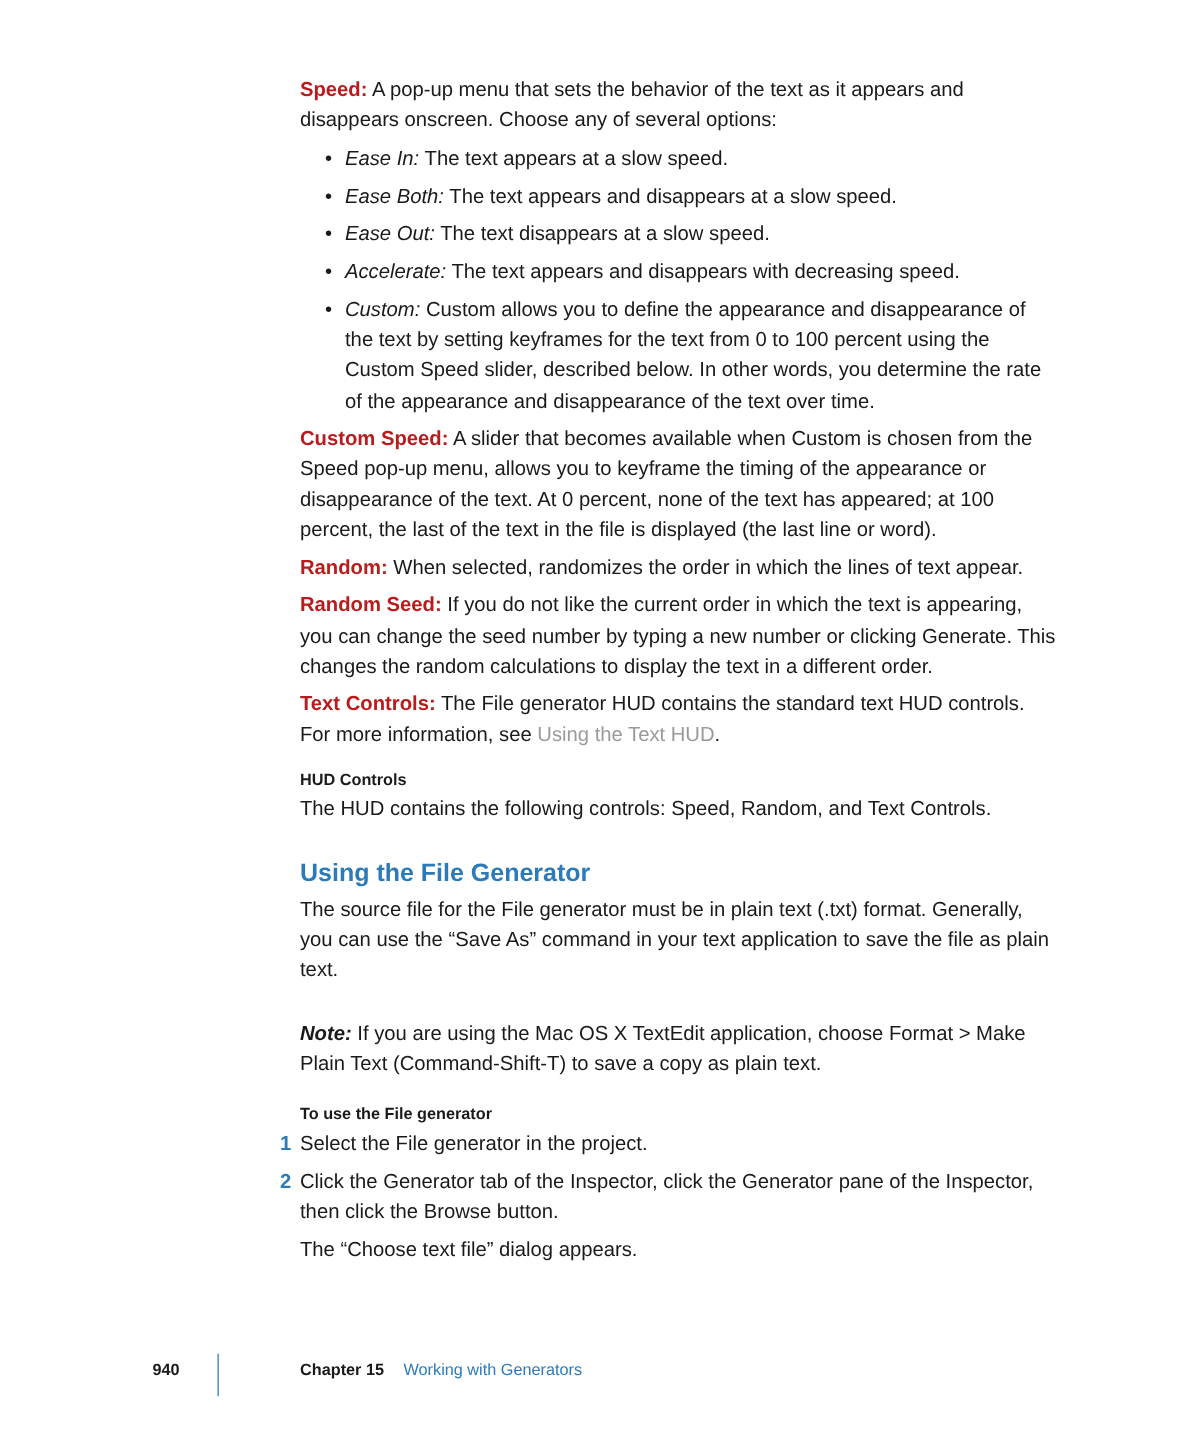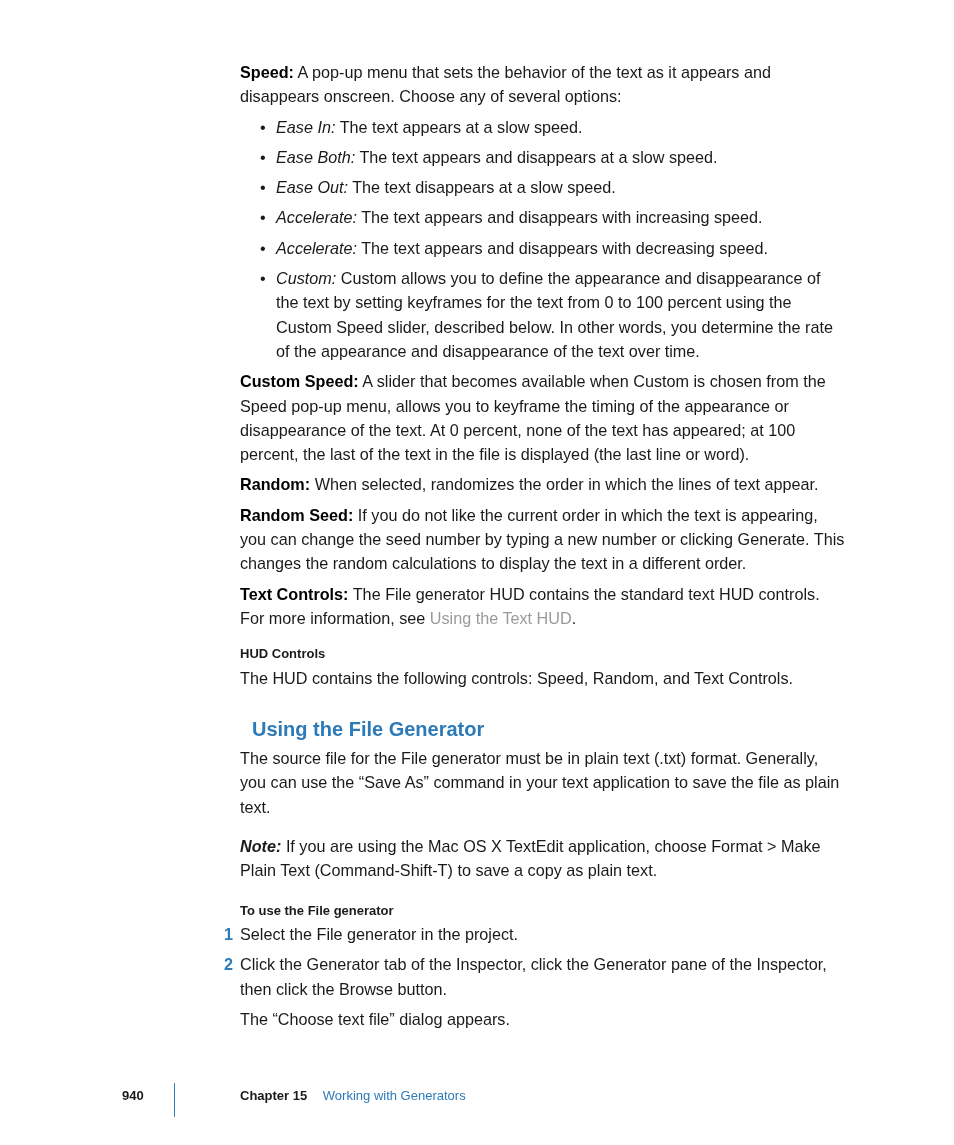--- a/index.html
+++ b/index.html
@@ -15,21 +15,21 @@
     -webkit-font-smoothing: antialiased;
   }
   .page {
     position: relative;
     width: 954px;
     height: 1145px;
     box-sizing: border-box;
     padding: 60px 108px 0 240px;
   }
   .param-label {
-    color: #000000;
+    color: #b91c1c;
     font-weight: 600;
   }
   .p {
     margin: 0 0 6px 0;
   }
   .block {
     margin-bottom: 6px;
   }
   ul.bullets {
     list-style: none;
@@ -57,21 +57,21 @@
   .bold {
     font-weight: 600;
   }
   h3.subhead {
     margin: 14px 0 2px 0;
     font-size: 13px;
     font-weight: 600;
     color: #1a1a1a;
   }
   h2.section {
-    margin: 24px 0 2px 12px;
+    margin: 24px 0 2px 0;
     font-size: 20px;
     font-weight: 600;
     color: #2c7ab8;
   }
   ol.steps {
     list-style: none;
     margin: 2px 0 0 0;
     padding: 0;
     counter-reset: step;
   }
@@ -147,24 +147,20 @@
       <li>
         <span class="italic-term">Ease Both:</span>
         <span>  </span><span>The text appears and disappears at a slow speed.</span>
       </li>
       <li>
         <span class="italic-term">Ease Out:</span>
         <span>  </span><span>The text disappears at a slow speed.</span>
       </li>
       <li>
         <span class="italic-term">Accelerate:</span>
-        <span>  </span><span>The text appears and disappears with increasing speed.</span>
-      </li>
-      <li>
-        <span class="italic-term">Accelerate:</span>
         <span>  </span><span>The text appears and disappears with decreasing speed.</span>
       </li>
       <li>
         <span class="italic-term">Custom:</span>
         <span>  </span><span>Custom allows you to define the appearance and disappearance of the text by setting keyframes for the text from 0 to 100 percent using the Custom Speed slider, described below. In other words, you determine the rate of the appearance and disappearance of the text over time.</span>
       </li>
     </ul>
   </div>
 
   <p class="p">
@@ -186,21 +182,21 @@
     <span class="param-label">Text Controls:</span>
     <span>  </span><span>The File generator HUD contains the standard text HUD controls. For more information, see </span><span class="link-gray">Using the Text HUD</span><span>.</span>
   </p>
 
   <h3 class="subhead">HUD Controls</h3>
   <p class="p">The HUD contains the following controls: Speed, Random, and Text Controls.</p>
 
   <h2 class="section">Using the File Generator</h2>
   <p class="p">The source file for the File generator must be in plain text (.txt) format. Generally, you can use the “Save As” command in your text application to save the file as plain text.</p>
 
-  <p class="p" style="margin-top:15px;">
+  <p class="p" style="margin-top:26px;">
     <span class="bold italic-term" style="font-style: italic;">Note:</span>
     <span>  </span><span>If you are using the Mac OS X TextEdit application, choose Format &gt; Make Plain Text (Command-Shift-T) to save a copy as plain text.</span>
   </p>
 
   <h3 class="subhead" style="margin-top:18px;">To use the File generator</h3>
   <ol class="steps">
     <li>
       <span class="num">1</span>
       <span>Select the File generator in the project.</span>
     </li>

